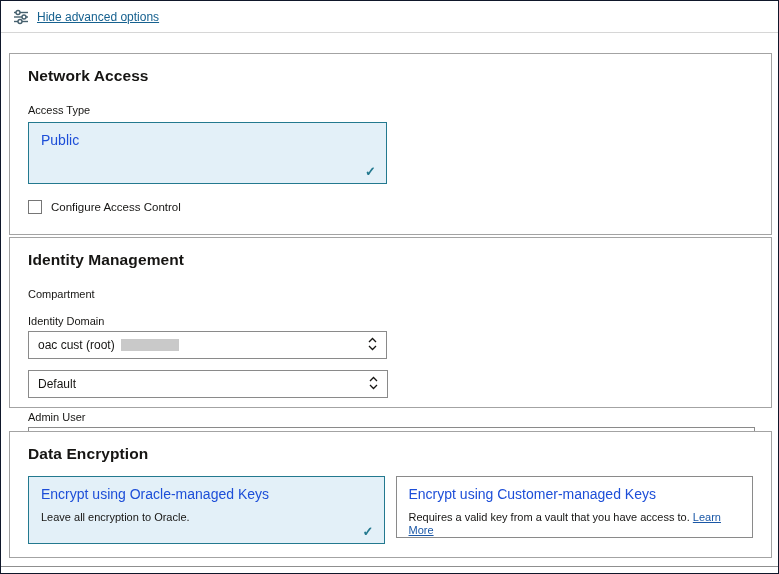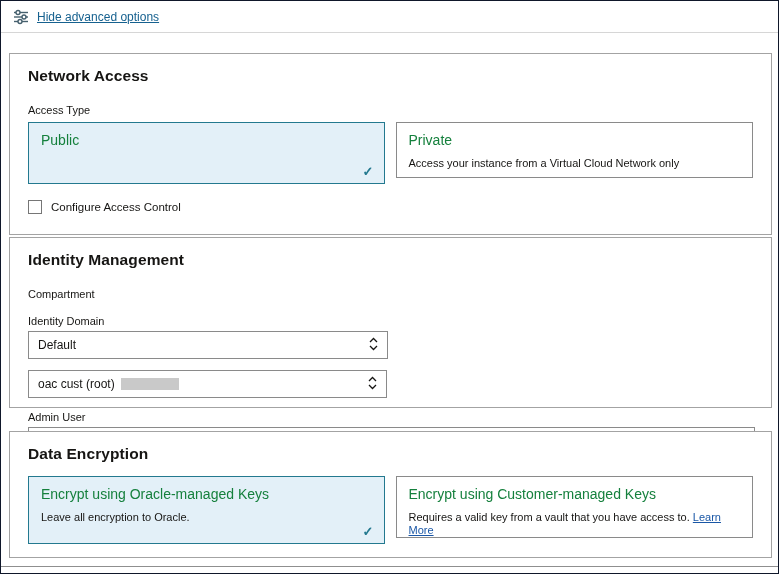--- a/index.html
+++ b/index.html
@@ -18,21 +18,21 @@
   .card-identity { top:236px; height:171px; }
   .card-encryption { top:430px; height:127px; }
 
   .section-title { font-size:15.5px; font-weight:700; color:#161513; letter-spacing:.1px; }
   .field-label { font-size:11px; color:#161513; margin-top:19px; }
 
   .tile-row { display:flex; gap:11px; margin-top:6px; align-items:flex-start; }
   .tile { position:relative; width:359px; border:1px solid #8a8a8a; background:#fff; padding:9px 12px; cursor:pointer; }
   .tile.right { width:360px; }
   .tile.selected { background:#e3f0f8; border:1px solid #23798f; }
-  .tile-title { font-size:14px; color:#15803d; }
+  .tile-title { font-size:14px; color:#1d4ed8; }
   .tile-desc { font-size:11px; color:#161513; margin-top:9px; padding-right:18px; line-height:13px; }
   .check { position:absolute; right:10px; bottom:4px; color:#23798f; font-size:13px; font-weight:700; }
   .t-pub { height:62px; } .t-priv { height:56px; }
   .t-orc { height:68px; } .t-cust { height:62px; }
 
   .checkbox-row { display:flex; align-items:center; gap:9px; margin-top:16px; }
   .checkbox { width:14px; height:14px; border:1px solid #767676; background:#fff; display:inline-block; cursor:pointer; }
   .checkbox-label { font-size:11.5px; color:#161513; }
 
   .select-row { display:flex; gap:11px; margin-top:4px;flex-direction:column; }
@@ -66,53 +66,49 @@
   <div class="top-divider"></div>
 
   <section class="card card-network">
     <h2 class="section-title">Network Access</h2>
     <div class="field-label">Access Type</div>
     <div class="tile-row">
       <div class="tile selected t-pub">
         <div class="tile-title">Public</div>
         <span class="check">✓</span>
       </div>
-      <div class="tile right t-priv">
-        <div class="tile-title">Private</div>
-        <div class="tile-desc">Access your instance from a Virtual Cloud Network only</div>
-      </div>
     </div>
     <div class="checkbox-row">
       <span class="checkbox"></span>
       <span class="checkbox-label">Configure Access Control</span>
     </div>
   </section>
 
   <section class="card card-identity">
     <h2 class="section-title">Identity Management</h2>
     <div class="select-row" style="margin-top:19px;">
       <div class="w-left field-label" style="margin-top:0;">Compartment</div>
       <div class="w-right field-label" style="margin-top:4px;">Identity Domain</div>
     </div>
     <div class="select-row">
-      <div class="select w-right">
+      <div class="select w-left">
         <span class="value-wrap">
-          <span>Default</span>
+          <span>oac cust (root)</span>
+          <span class="redacted"></span>
         </span>
         <span>
           <svg width="9" height="14" viewBox="0 0 9 14">
               <path d="M1 5 L4.5 1.5 L8 5" fill="none" stroke="#161513" stroke-width="1.3"></path>
               <path d="M1 9 L4.5 12.5 L8 9" fill="none" stroke="#161513" stroke-width="1.3"></path>
             </svg>
         </span>
       </div>
-      <div class="select w-left">
+      <div class="select w-right">
         <span class="value-wrap">
-          <span>oac cust (root)</span>
-          <span class="redacted"></span>
+          <span>Default</span>
         </span>
         <span>
           <svg width="9" height="14" viewBox="0 0 9 14">
               <path d="M1 5 L4.5 1.5 L8 5" fill="none" stroke="#161513" stroke-width="1.3"></path>
               <path d="M1 9 L4.5 12.5 L8 9" fill="none" stroke="#161513" stroke-width="1.3"></path>
             </svg>
         </span>
       </div>
     </div>
     <div class="field-label" style="margin-top:13px;">Admin User</div>

